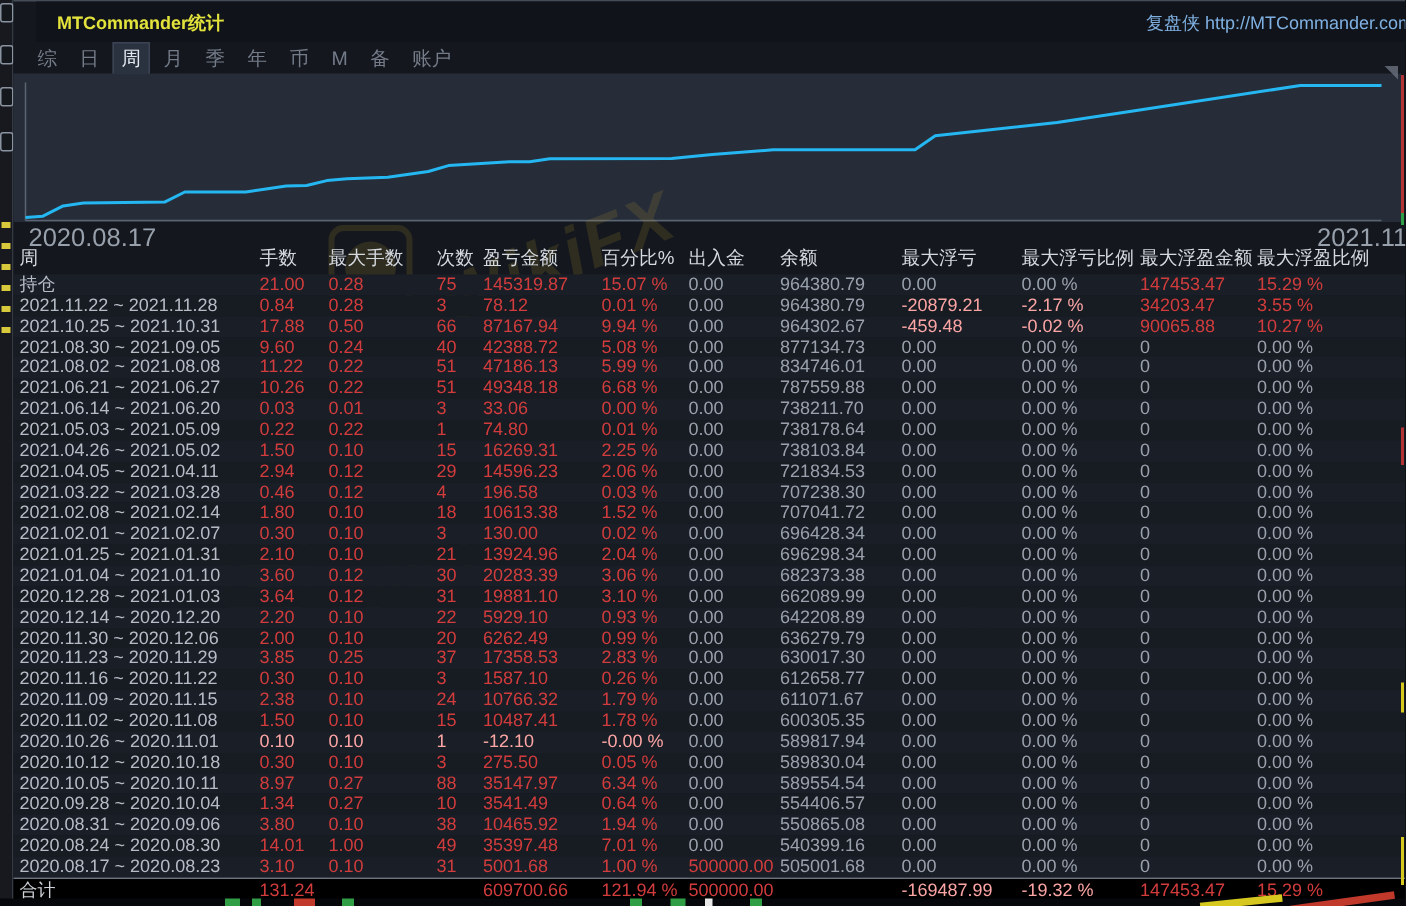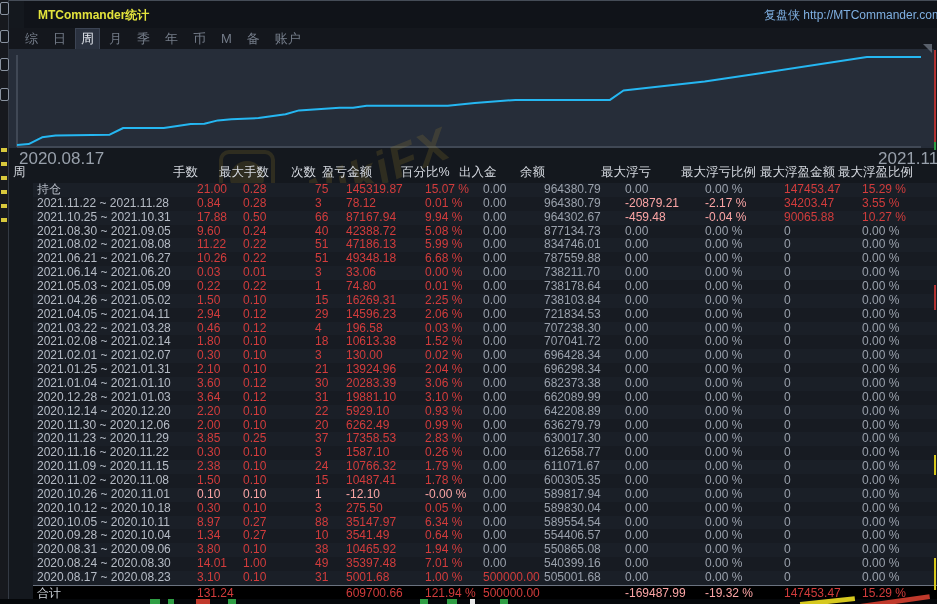--- a/index.html
+++ b/index.html
@@ -33,21 +33,21 @@
   #wm-chart .txt{font-size:46px;vertical-align:18px;margin-left:14px;}
   #wm-table1{left:140px;top:350px;opacity:.09;}
   #wm-table1 .txt{font-size:40px;vertical-align:14px;margin-left:12px;}
   #wm-table2{left:500px;top:408px;opacity:.08;}
   #wm-table2 .txt{font-size:40px;vertical-align:14px;margin-left:12px;}
   
   #table{position:absolute;left:0;top:160px;width:100%;}
   .tr,#thead{display:grid;grid-template-columns:160px 46px 72px 31px 79px 58px 61px 81px 80px 79px 78px 1fr;
     padding-left:4px;box-sizing:border-box;}
   #thead{height:22px;align-items:center;color:#d5d9e0;font-size:12.5px;}
-  .tr{height:13.86px;line-height:13.9px;font-size:12px;margin-left:24px;}
+  .tr{height:13.86px;line-height:13.9px;font-size:12px;}
   .tr:nth-child(odd){background:#1a1f27;}
   .tr:nth-child(even){background:#171b22;}
   .c{white-space:nowrap;overflow:hidden;}
   .datec{color:#b6bcc6;}
   .red{color:#d23c3c;}
   .green{color:#fca5a5;}
   .gray{color:#9aa1ac;}
   .tr.total{background:#000;border-top:1px solid #6b7380;height:15px;line-height:15px;}
   .tr.total .datec{color:#cfd4db;}
   
@@ -162,21 +162,21 @@
           <div class="tr">
             <span class="c datec">2021.10.25 ~ 2021.10.31</span>
             <span class="c red">17.88</span>
             <span class="c red">0.50</span>
             <span class="c red">66</span>
             <span class="c red">87167.94</span>
             <span class="c red">9.94 %</span>
             <span class="c gray">0.00</span>
             <span class="c gray">964302.67</span>
             <span class="c green">-459.48</span>
-            <span class="c green">-0.04 %</span>
+            <span class="c green">-0.02 %</span>
             <span class="c red">90065.88</span>
             <span class="c red">10.27 %</span>
           </div>
           <div class="tr">
             <span class="c datec">2021.08.30 ~ 2021.09.05</span>
             <span class="c red">9.60</span>
             <span class="c red">0.24</span>
             <span class="c red">40</span>
             <span class="c red">42388.72</span>
             <span class="c red">5.08 %</span>

